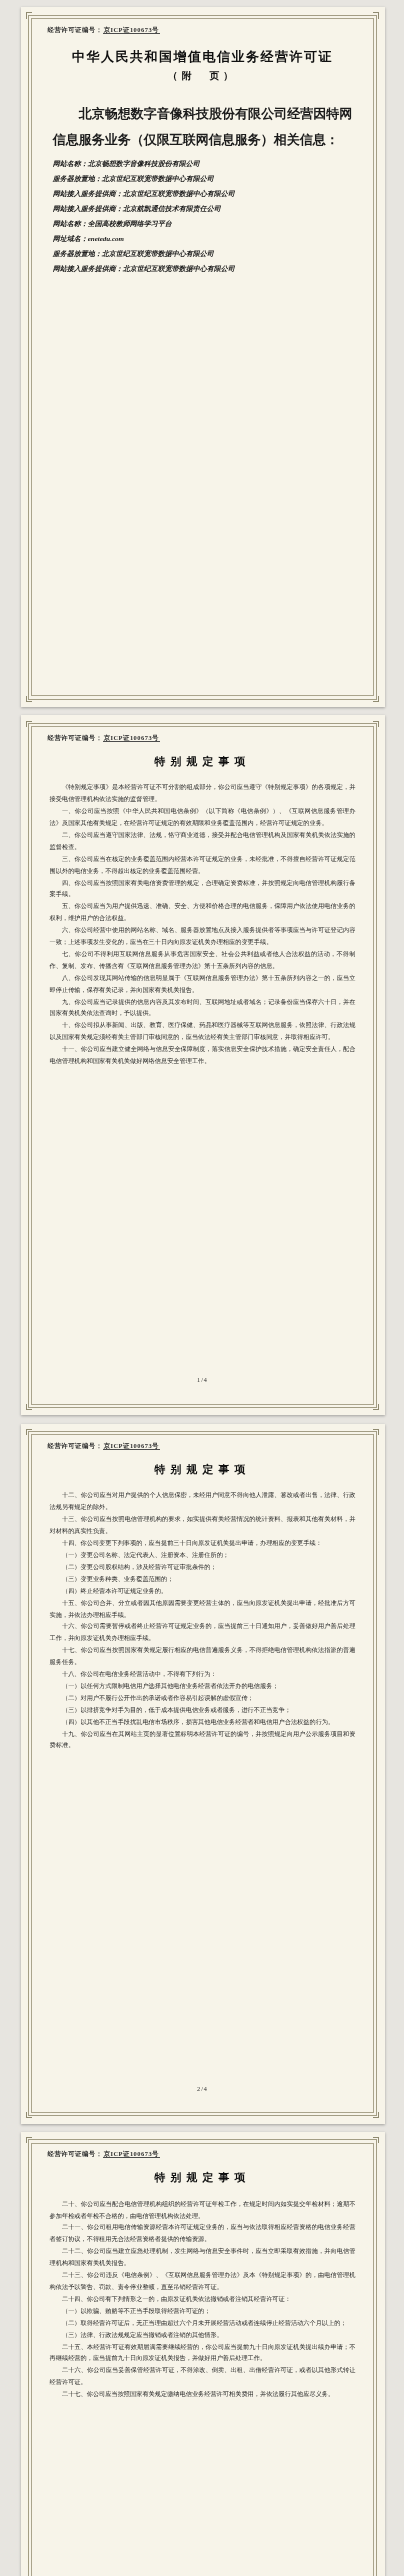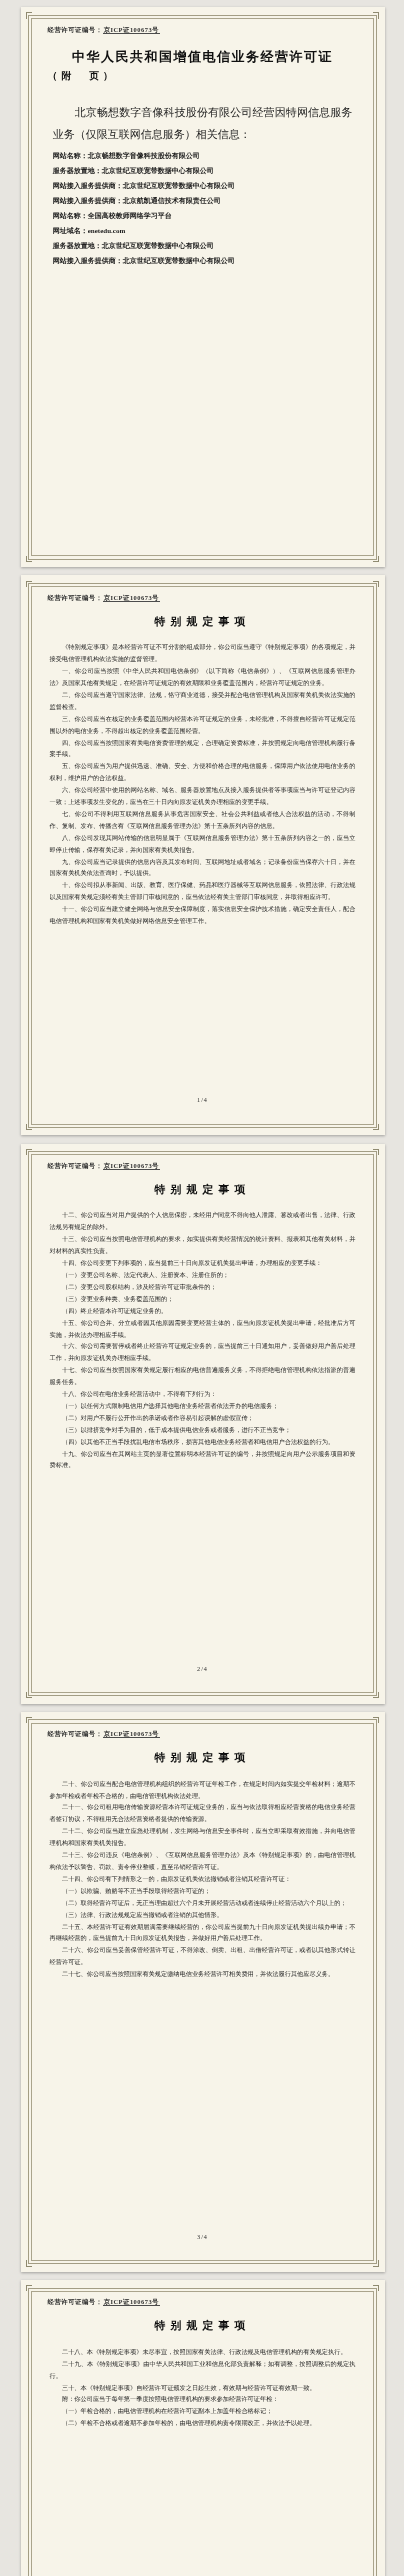--- a/index.html
+++ b/index.html
@@ -8,21 +8,21 @@
     background: #e7e5e0;
     font-family: "Liberation Serif", "DejaVu Serif", serif;
   }
   .doc-stack {
     width: 405px;
     margin: 0 auto;
     padding: 7.2px 0;
   }
   .page {
     width: 364px;
-    height: 560px;
+    height: 700px;
     margin: 0 auto 8.2px auto;
     background: #f7f4e9;
     position: relative;
     box-shadow: 0 0.5px 2.6px rgba(0,0,0,0.30);
     overflow: hidden;
   }
   .frame { position: absolute; pointer-events: none; }
   .frame.outer { inset: 7.7px; border: 1px solid #a39d84; }
   .frame.inner { inset: 10.8px; border: 0.5px solid #aaa48c; }
   .corner {
@@ -46,41 +46,43 @@
   .lic-no .num { border-bottom: 0.5px solid #4c4c4c; padding: 0 1px; }
   .p1-title {
     text-align: center;
     font-size: 13px;
     font-weight: bold;
     letter-spacing: 1.5px;
     margin-top: 13.4px;
     color: #101010;
   }
   .p1-sub {
+    text-align: center;
     font-size: 9.8px;
     font-weight: bold;
     letter-spacing: 4.1px;
     margin-top: 4.1px;
     color: #101010;
   }
   .p1-body { margin-top: 17.5px; padding: 0 5.2px; }
   .p1-intro {
-    font-size: 11px;
-    font-weight: normal;
+    font-size: 13px;
+    font-weight: bold;
     line-height: 2.05;
     text-indent: 2em;
     text-align: justify;
     color: #1c1c1c;
     margin: 0 0 3.1px 0;
   }
   .p1-line {
     font-size: 7px;
     font-weight: bold;
     line-height: 2.15;
     color: #1c1c1c;
+    font-style: italic;
   }
   .prov-title {
     text-align: center;
     font-size: 10.8px;
     font-weight: bold;
     letter-spacing: 5.2px;
     margin-top: 12px;
     color: #101010;
   }
   .prov-body { margin-top: 12.4px; padding: 0 2.1px; }

